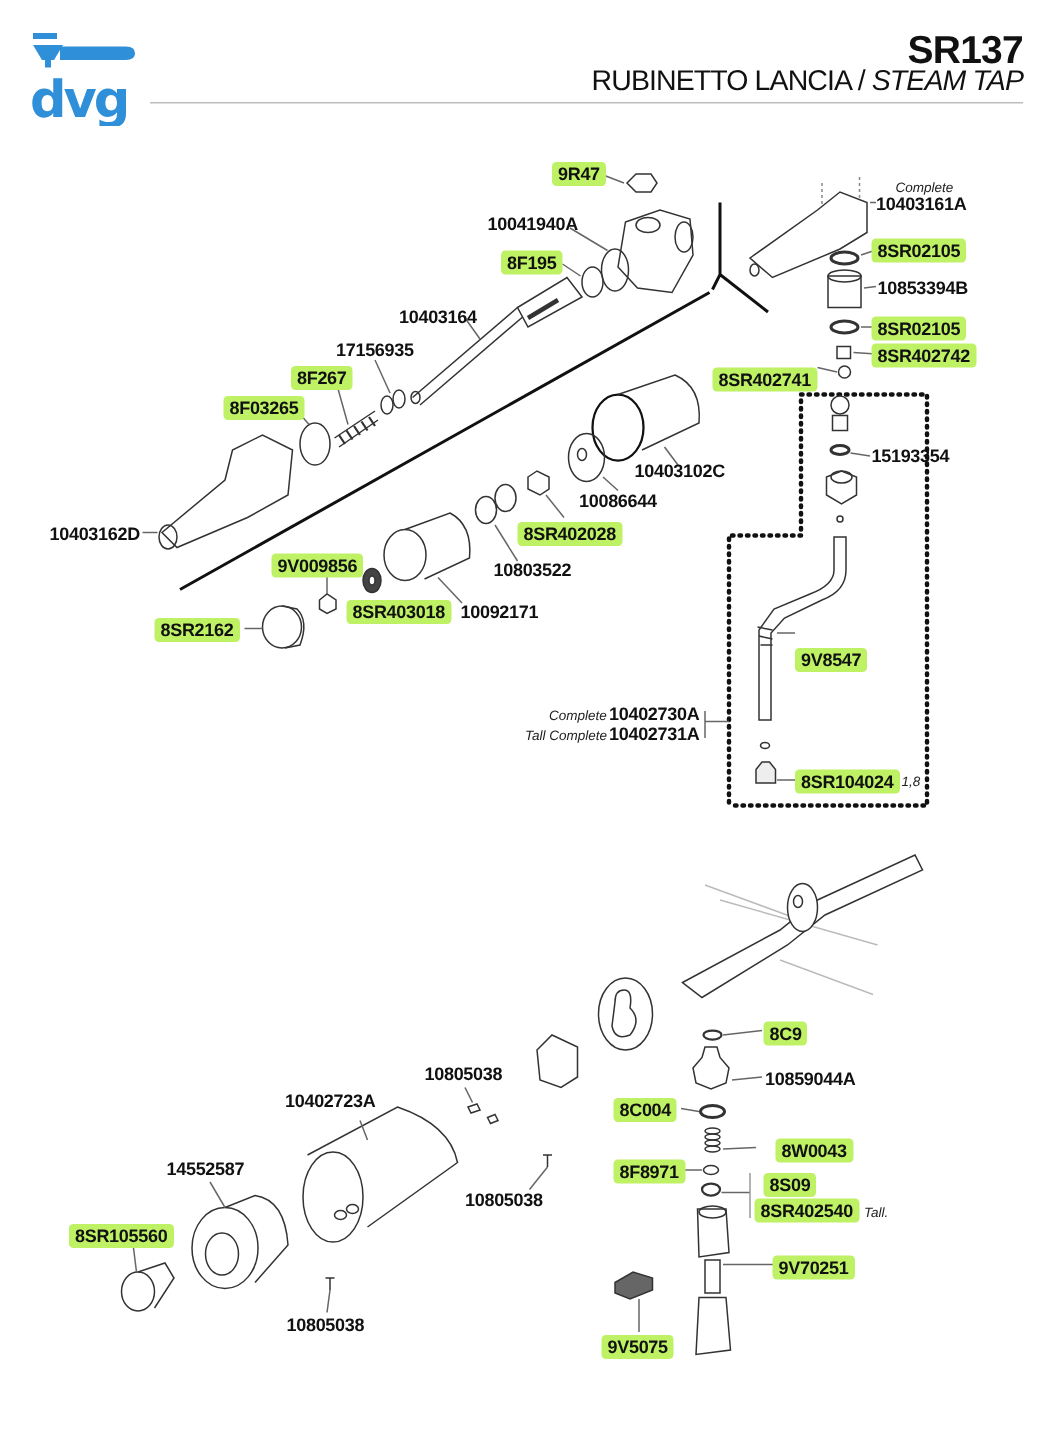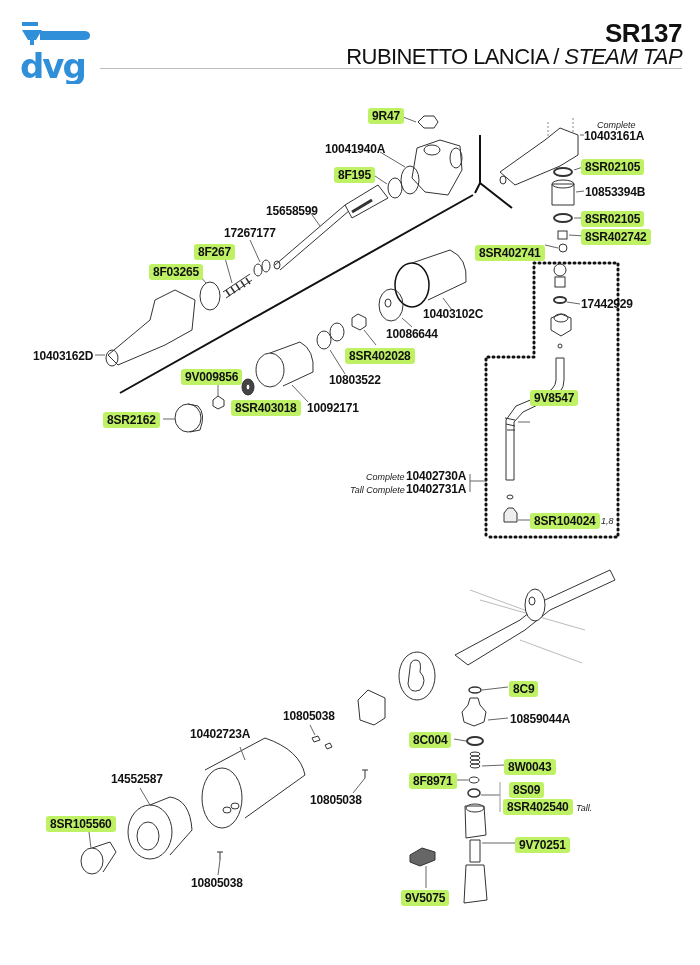--- a/index.html
+++ b/index.html
@@ -1,19 +1,19 @@
 <!DOCTYPE html>
 <html><head>
 <meta charset="utf-8">
 <style>
   html, body { margin: 0; padding: 0; background: #ffffff; }
   body { width: 700px; height: 965px; position: relative; overflow: hidden; font-family: "Liberation Sans", sans-serif; }
   .logo { position: absolute; left: 18px; top: 18px; width: 80px; height: 66px; }
   .doc-code { position: absolute; right: 18px; top: 18px; font-size: 26px; font-weight: bold; color: #111; letter-spacing: -0.5px; }
-  .doc-title { position: absolute; right: 18px; top: 44px; font-size: 22px; color: #111; letter-spacing: -0.6px; }
+  .doc-title { position: absolute; right: 18px; top: 44px; font-size: 19px; color: #111; letter-spacing: -0.6px; }
   .doc-title .en { font-style: italic; }
   .rule { position: absolute; left: 100px; right: 18px; top: 68px; height: 1px; background: #bdbdbd; }
   svg.art { position: absolute; left: 0; top: 0; }
   .lbl { position: absolute; font-size: 12px; font-weight: bold; color: #111; white-space: nowrap; line-height: 14px; letter-spacing: -0.2px; }
   .lbl.hl { background: #bef264; border-radius: 3px; padding: 1px 4px; }
   .note { position: absolute; font-size: 9px; font-style: italic; color: #222; white-space: nowrap; }
 </style>
 </head>
 <body>
 
@@ -234,55 +234,55 @@
   <g>
     <ellipse cx="92" cy="861" rx="11" ry="13" fill="#fff"></ellipse>
     <path d="M92 848 L110 842 L116 852 L103 872"></path>
     <line x1="89" y1="832" x2="91" y2="848" stroke="#666"></line>
   </g>
 </svg>
 
 <div class="lbl hl" style="left:368px;top:108px">9R47</div>
 <div class="lbl" style="left:325px;top:142px">10041940A</div>
 <div class="lbl hl" style="left:334px;top:167px">8F195</div>
-<div class="lbl" style="left:266px;top:204px">15658599</div>
-<div class="lbl" style="left:224px;top:226px">17267177</div>
+<div class="lbl" style="left:266px;top:204px">10403164</div>
+<div class="lbl" style="left:224px;top:226px">17156935</div>
 <div class="lbl hl" style="left:194px;top:244px">8F267</div>
 <div class="lbl hl" style="left:149px;top:264px">8F03265</div>
 <div class="lbl" style="left:33px;top:349px">10403162D</div>
 <div class="lbl" style="left:423px;top:307px">10403102C</div>
 <div class="lbl" style="left:386px;top:327px">10086644</div>
 <div class="lbl hl" style="left:345px;top:348px">8SR402028</div>
 <div class="lbl" style="left:329px;top:373px">10803522</div>
 <div class="lbl hl" style="left:181px;top:369px">9V009856</div>
 <div class="lbl hl" style="left:231px;top:400px">8SR403018</div>
 <div class="lbl" style="left:307px;top:401px">10092171</div>
 <div class="lbl hl" style="left:103px;top:412px">8SR2162</div>
 
 <div class="note" style="left:597px;top:120px">Complete</div>
 <div class="lbl" style="left:584px;top:129px">10403161A</div>
 <div class="lbl hl" style="left:581px;top:159px">8SR02105</div>
 <div class="lbl" style="left:585px;top:185px">10853394B</div>
 <div class="lbl hl" style="left:581px;top:211px">8SR02105</div>
 <div class="lbl hl" style="left:581px;top:229px">8SR402742</div>
 <div class="lbl hl" style="left:475px;top:245px">8SR402741</div>
-<div class="lbl" style="left:581px;top:297px">17442929</div>
-<div class="lbl hl" style="left:530px;top:390px">9V8547</div>
+<div class="lbl" style="left:581px;top:297px">15193354</div>
+<div class="lbl hl" style="left:530px;top:432px">9V8547</div>
 
 <div class="note" style="left:366px;top:472px">Complete</div>
 <div class="lbl" style="left:406px;top:469px">10402730A</div>
 <div class="note" style="left:350px;top:485px">Tall Complete</div>
 <div class="lbl" style="left:406px;top:482px">10402731A</div>
 <div class="lbl hl" style="left:530px;top:513px">8SR104024</div>
 <div class="note" style="left:601px;top:516px">1,8</div>
 
 <div class="lbl hl" style="left:509px;top:681px">8C9</div>
 <div class="lbl" style="left:510px;top:712px">10859044A</div>
 <div class="lbl hl" style="left:409px;top:732px">8C004</div>
-<div class="lbl hl" style="left:504px;top:759px">8W0043</div>
+<div class="lbl hl" style="left:517px;top:759px">8W0043</div>
 <div class="lbl hl" style="left:409px;top:773px">8F8971</div>
 <div class="lbl hl" style="left:509px;top:782px">8S09</div>
 <div class="note" style="left:539px;top:804px">Altern.</div>
 <div class="lbl hl" style="left:503px;top:799px">8SR402540</div>
 <div class="note" style="left:576px;top:803px">Tall.</div>
 <div class="lbl hl" style="left:515px;top:837px">9V70251</div>
 <div class="lbl hl" style="left:401px;top:890px">9V5075</div>
 
 <div class="lbl" style="left:283px;top:709px">10805038</div>
 <div class="lbl" style="left:190px;top:727px">10402723A</div>

